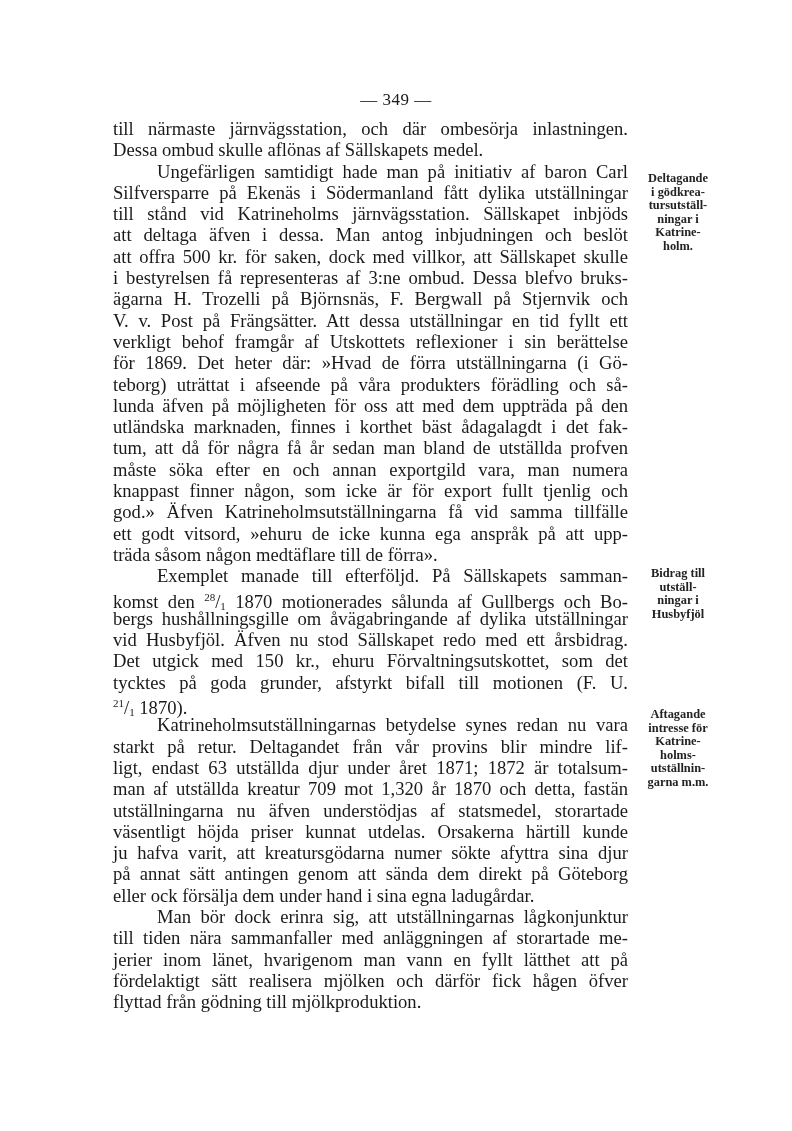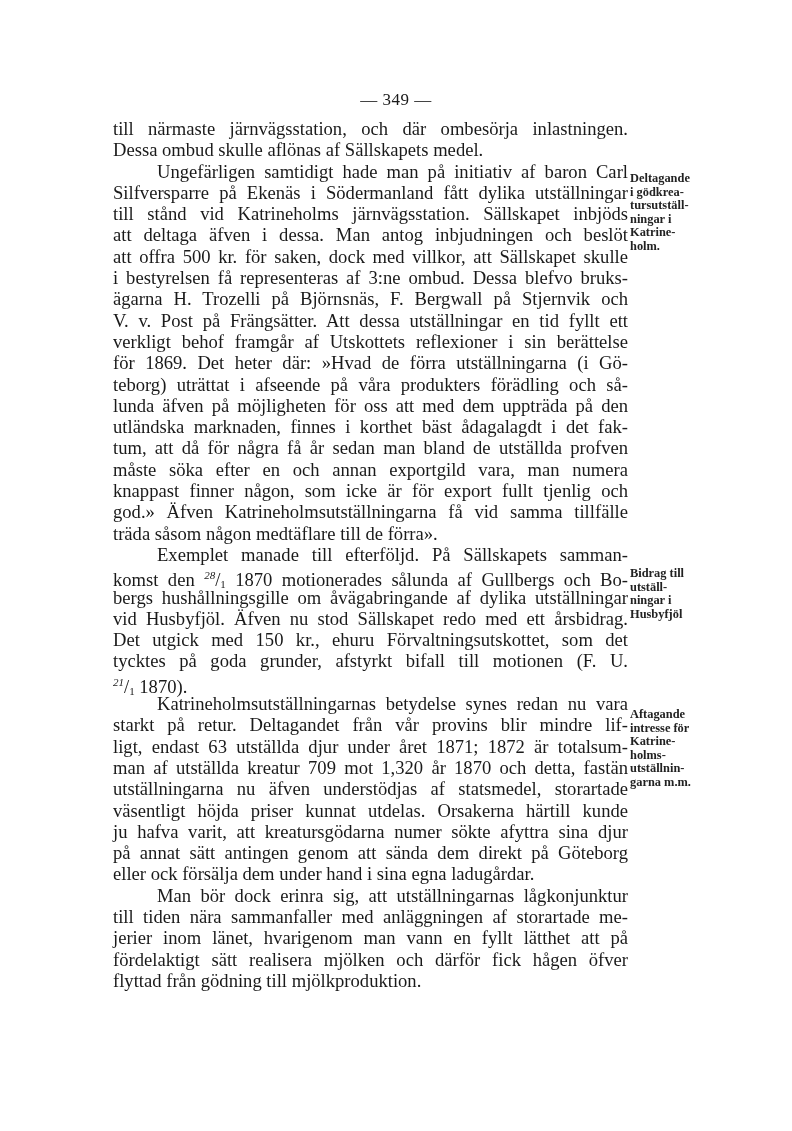--- a/index.html
+++ b/index.html
@@ -5,23 +5,23 @@
     html, body { margin: 0; padding: 0; background: #ffffff; }
     body { width: 792px; height: 1131px; position: relative; overflow: hidden;
            font-family: "Liberation Serif", "DejaVu Serif", serif; color: #1a1a1a; }
     .page-number { position: absolute; top: 90px; left: 0; width: 792px; text-align: center;
                    font-size: 17px; letter-spacing: 0.5px; }
     .body-text { position: absolute; left: 81px; top: 118px; width: 547px; }
     .line { height: 21.3px; line-height: 21.3px; font-size: 18.6px; white-space: nowrap;
             text-align: justify; text-align-last: justify; overflow: visible; margin-left: 32px; }
     .line.last { text-align-last: left; }
     .line.indent { padding-left: 44px; }
-    .sup { font-size: 11px; vertical-align: 7px; font-style: italic; }
+    .sup { font-size: 11px; vertical-align: 7px; }
     .sub { font-size: 11px; vertical-align: -2px; }
-    .margin-note { position: absolute; left: 630px; width: 96px; 
+    .margin-note { position: absolute; left: 630px; width: 96px; text-align: center;
                    font-size: 12.4px; line-height: 13.6px; font-weight: bold;
                    font-family: "Liberation Serif", "DejaVu Serif", serif; color: #222; }
   </style>
 </head>
 <body>
 
 <div class="page-number">— 349 —</div>
 
 <div class="body-text">
   <div class="line">till närmaste järnvägsstation, och där ombesörja inlastningen.</div>
@@ -36,20 +36,21 @@
   <div class="line">V. v. Post på Frängsätter. Att dessa utställningar en tid fyllt ett</div>
   <div class="line">verkligt behof framgår af Utskottets reflexioner i sin berättelse</div>
   <div class="line">för 1869. Det heter där: »Hvad de förra utställningarna (i Gö-</div>
   <div class="line">teborg) uträttat i afseende på våra produkters förädling och så-</div>
   <div class="line">lunda äfven på möjligheten för oss att med dem uppträda på den</div>
   <div class="line">utländska marknaden, finnes i korthet bäst ådagalagdt i det fak-</div>
   <div class="line">tum, att då för några få år sedan man bland de utställda profven</div>
   <div class="line">måste söka efter en och annan exportgild vara, man numera</div>
   <div class="line">knappast finner någon, som icke är för export fullt tjenlig och</div>
   <div class="line">god.» Äfven Katrineholmsutställningarna få vid samma tillfälle</div>
+  <div class="line">ett godt vitsord, »ehuru de icke kunna ega anspråk på att upp-</div>
   <div class="line last">träda såsom någon medtäflare till de förra».</div>
   <div class="line indent">Exemplet manade till efterföljd. På Sällskapets samman-</div>
   <div class="line"><span>komst den </span><span class="sup">28</span><span>/</span><span class="sub">1</span><span> 1870 motionerades sålunda af Gullbergs och Bo-</span></div>
   <div class="line">bergs hushållningsgille om åvägabringande af dylika utställningar</div>
   <div class="line">vid Husbyfjöl. Äfven nu stod Sällskapet redo med ett årsbidrag.</div>
   <div class="line">Det utgick med 150 kr., ehuru Förvaltningsutskottet, som det</div>
   <div class="line">tycktes på goda grunder, afstyrkt bifall till motionen (F. U.</div>
   <div class="line last"><span class="sup">21</span><span>/</span><span class="sub">1</span><span> 1870).</span></div>
   <div class="line indent">Katrineholmsutställningarnas betydelse synes redan nu vara</div>
   <div class="line">starkt på retur. Deltagandet från vår provins blir mindre lif-</div>

